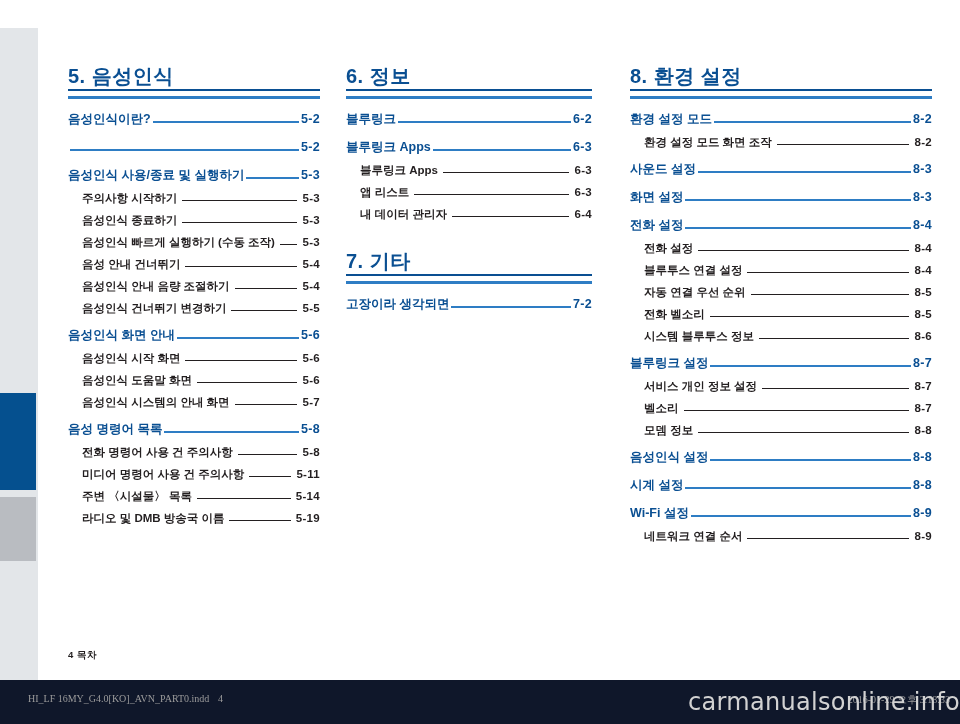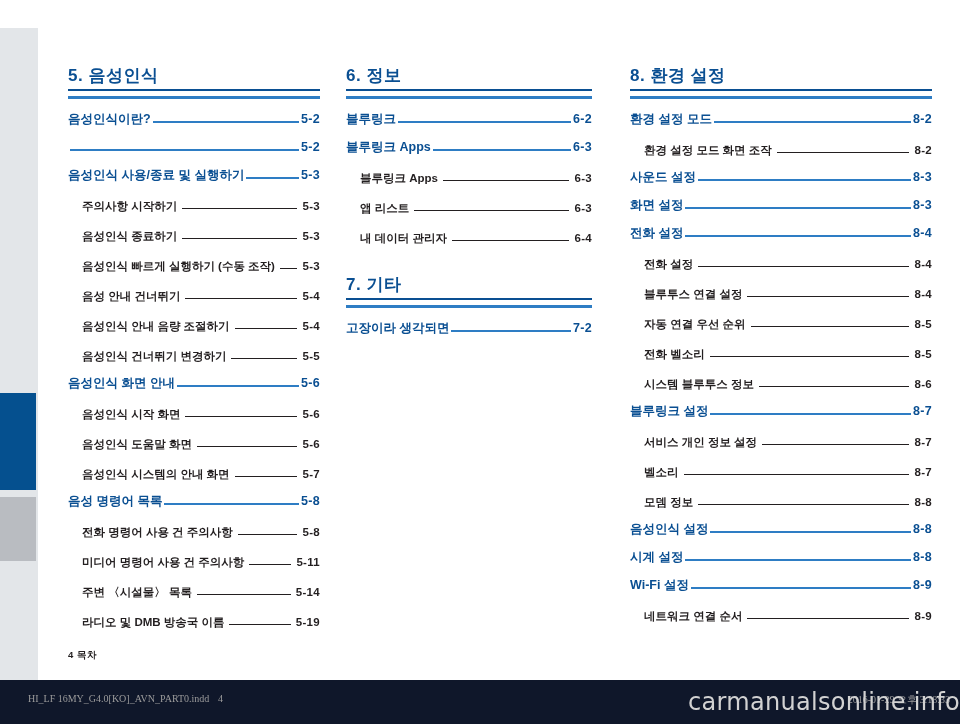--- a/index.html
+++ b/index.html
@@ -71,21 +71,21 @@
   }
   .col.c1 { width: 292px; padding: 38px 10px 0 30px; }
   .col.c2 { width: 280px; padding: 38px 18px 0 16px; }
   .col.c3 { width: 350px; padding: 38px 28px 0 20px; }
 
   
   .chapter {
     margin: 0 0 13px 0;
   }
   .chapter-title {
-    font-size: 17px;
+    font-size: 20px;
     font-weight: bold;
     color: #0a4f92;
     letter-spacing: .5px;
     line-height: 20px;
     white-space: nowrap;
   }
   .chapter-rule {
     margin-top: 3px;
     height: 5px;
     border-top: 2px solid #0a4f92;
@@ -113,21 +113,21 @@
   }
   .l1 .pg { flex: 0 0 auto; letter-spacing: .3px; }
 
   
   .l2 {
     display: flex;
     align-items: flex-end;
     color: #231f20;
     font-size: 11.5px;
     font-weight: bold;
-    margin-top: 16px;
+    margin-top: 8px;
     margin-left: 14px;
     line-height: 14px;
     white-space: nowrap;
   }
   .l2 .lbl { flex: 0 0 auto; }
   .l2 .dots {
     flex: 1 1 auto;
     min-width: 6px;
     height: 0;
     border-bottom: 1.5px solid #231f20;

